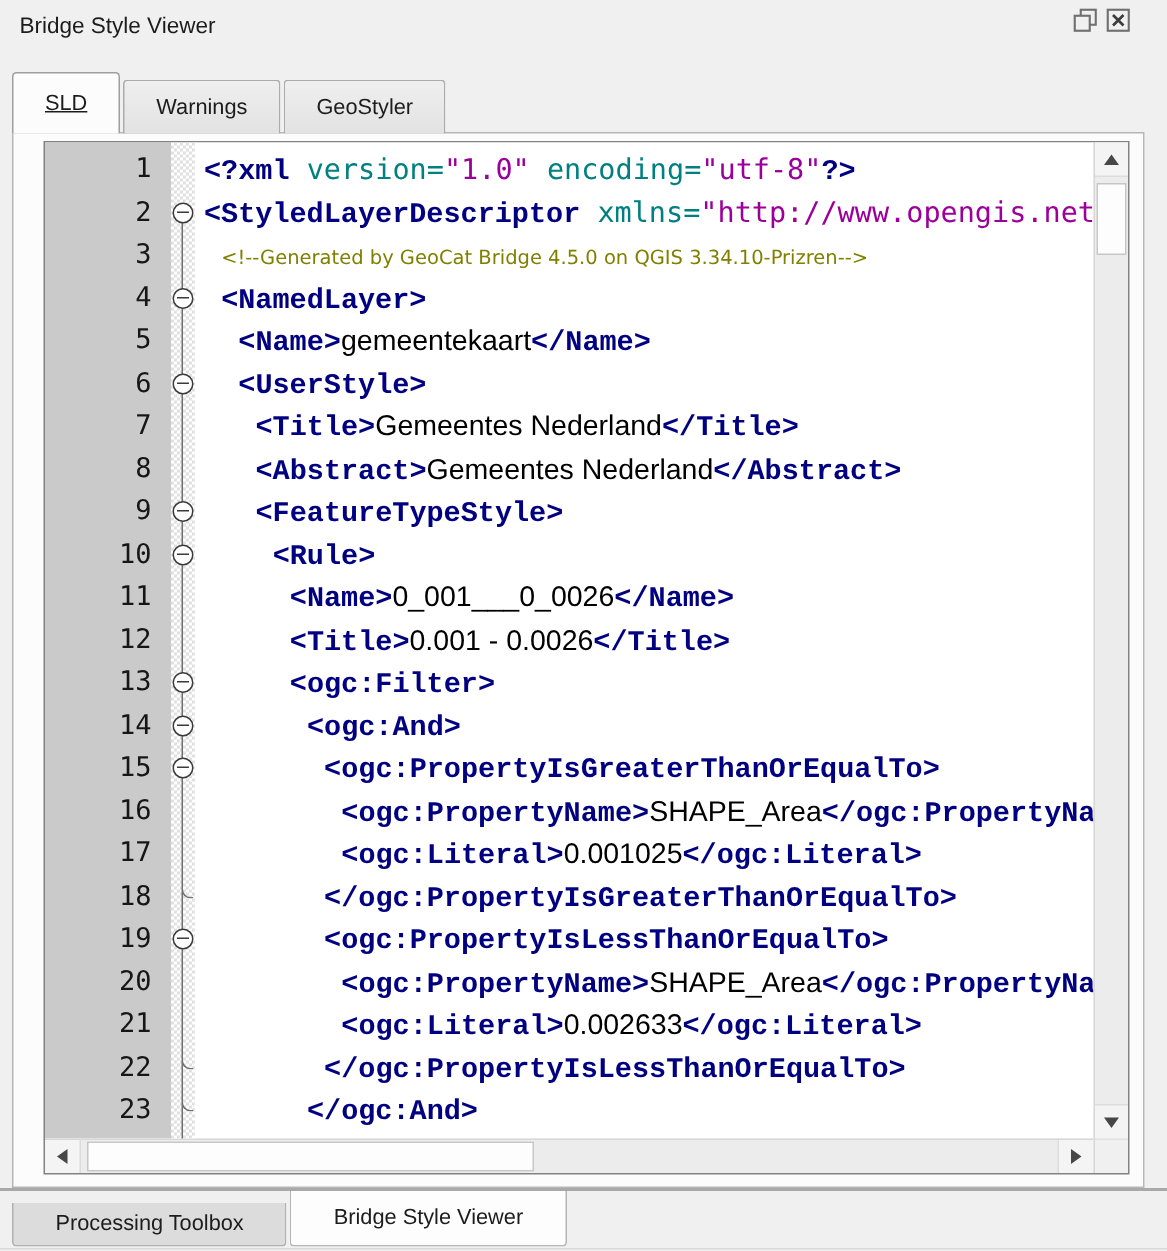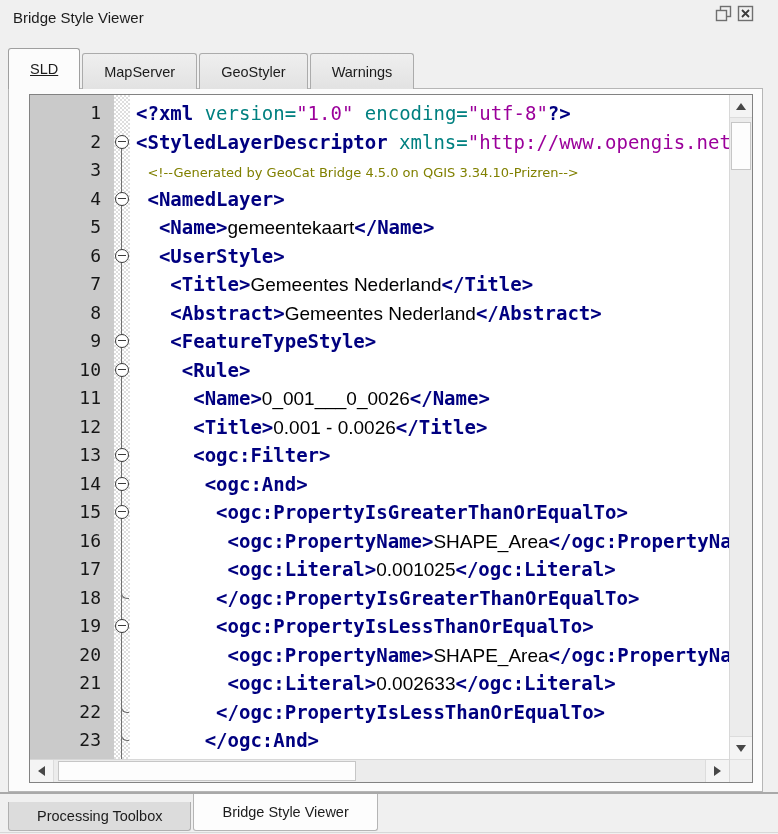--- a/index.html
+++ b/index.html
@@ -39,21 +39,21 @@
   .fold-vline{position:absolute;left:7px;top:47px;bottom:0;width:1px;background:#6f6f6f;}
   .fcell{height:28.5px;display:flex;align-items:center;justify-content:center;position:relative;}
   .mcircle{width:12px;height:12px;border:1px solid #3a3a3a;border-radius:50%;background:#fff;position:relative;z-index:1;}
   .mcircle::after{content:'';position:absolute;left:2px;right:2px;top:5px;height:1px;background:#3a3a3a;}
   .mcorner{position:absolute;left:7px;top:0;width:7px;height:14px;border-left:1px solid #6f6f6f;
            border-bottom:1px solid #6f6f6f;border-bottom-left-radius:6px;z-index:1;}
 
   .code-col{flex:1;min-width:0;overflow:hidden;background:#fff;padding-top:4px;box-sizing:border-box;
             font-family:"DejaVu Sans Mono",monospace;font-size:19px;white-space:pre;}
   .cline{height:28.5px;line-height:28.5px;}
-  .tk-tag{color:var(--tag,#000080);font-weight:bold;}
+  .tk-tag{color:var(--tag,#000080);font-weight:bold;font-family:Liberation Mono, monospace;}
   .tk-attr{color:var(--attribute,#008080);}
   .tk-str{color:var(--string,#9b009b);}
   .tk-com{color:var(--comment,#808000);font-family:"DejaVu Sans",sans-serif;font-size:13px;}
   .tk-txt{color:var(--text,#000);font-family:Liberation Sans, sans-serif;}
   .tk-sp{}
 
   
   .vscroll{width:22px;display:flex;flex-direction:column;background:#ececec;border-left:1px solid #d8d8d8;}
   .sbtn{background:#f4f4f4;display:flex;align-items:center;justify-content:center;}
   .vscroll .sbtn{height:22px;}
@@ -105,23 +105,22 @@
         <svg width="17" height="17" viewBox="0 0 17 17">
           <rect x="1.5" y="1.5" width="14" height="14" fill="none" stroke="#6f6f6f" stroke-width="1.4"></rect>
           <path d="M5 5 L12 12 M12 5 L5 12" stroke="#3c3c3c" stroke-width="1.8"></path>
         </svg>
       </span>
     </div>
   </div>
 
   <div class="top-tabbar">
       <div class="tab active">SLD</div>
-      <div class="tab">MapServer</div>
+      <div class="tab">Warnings</div>
       <div class="tab">GeoStyler</div>
-      <div class="tab">Warnings</div>
     </div>
 
   <div class="pane">
     <div class="editor">
       <div class="ed-main">
         <div class="ed-content">
           <div class="gutter">
               <div class="gcell">1</div>
               <div class="gcell">2</div>
               <div class="gcell">3</div>

